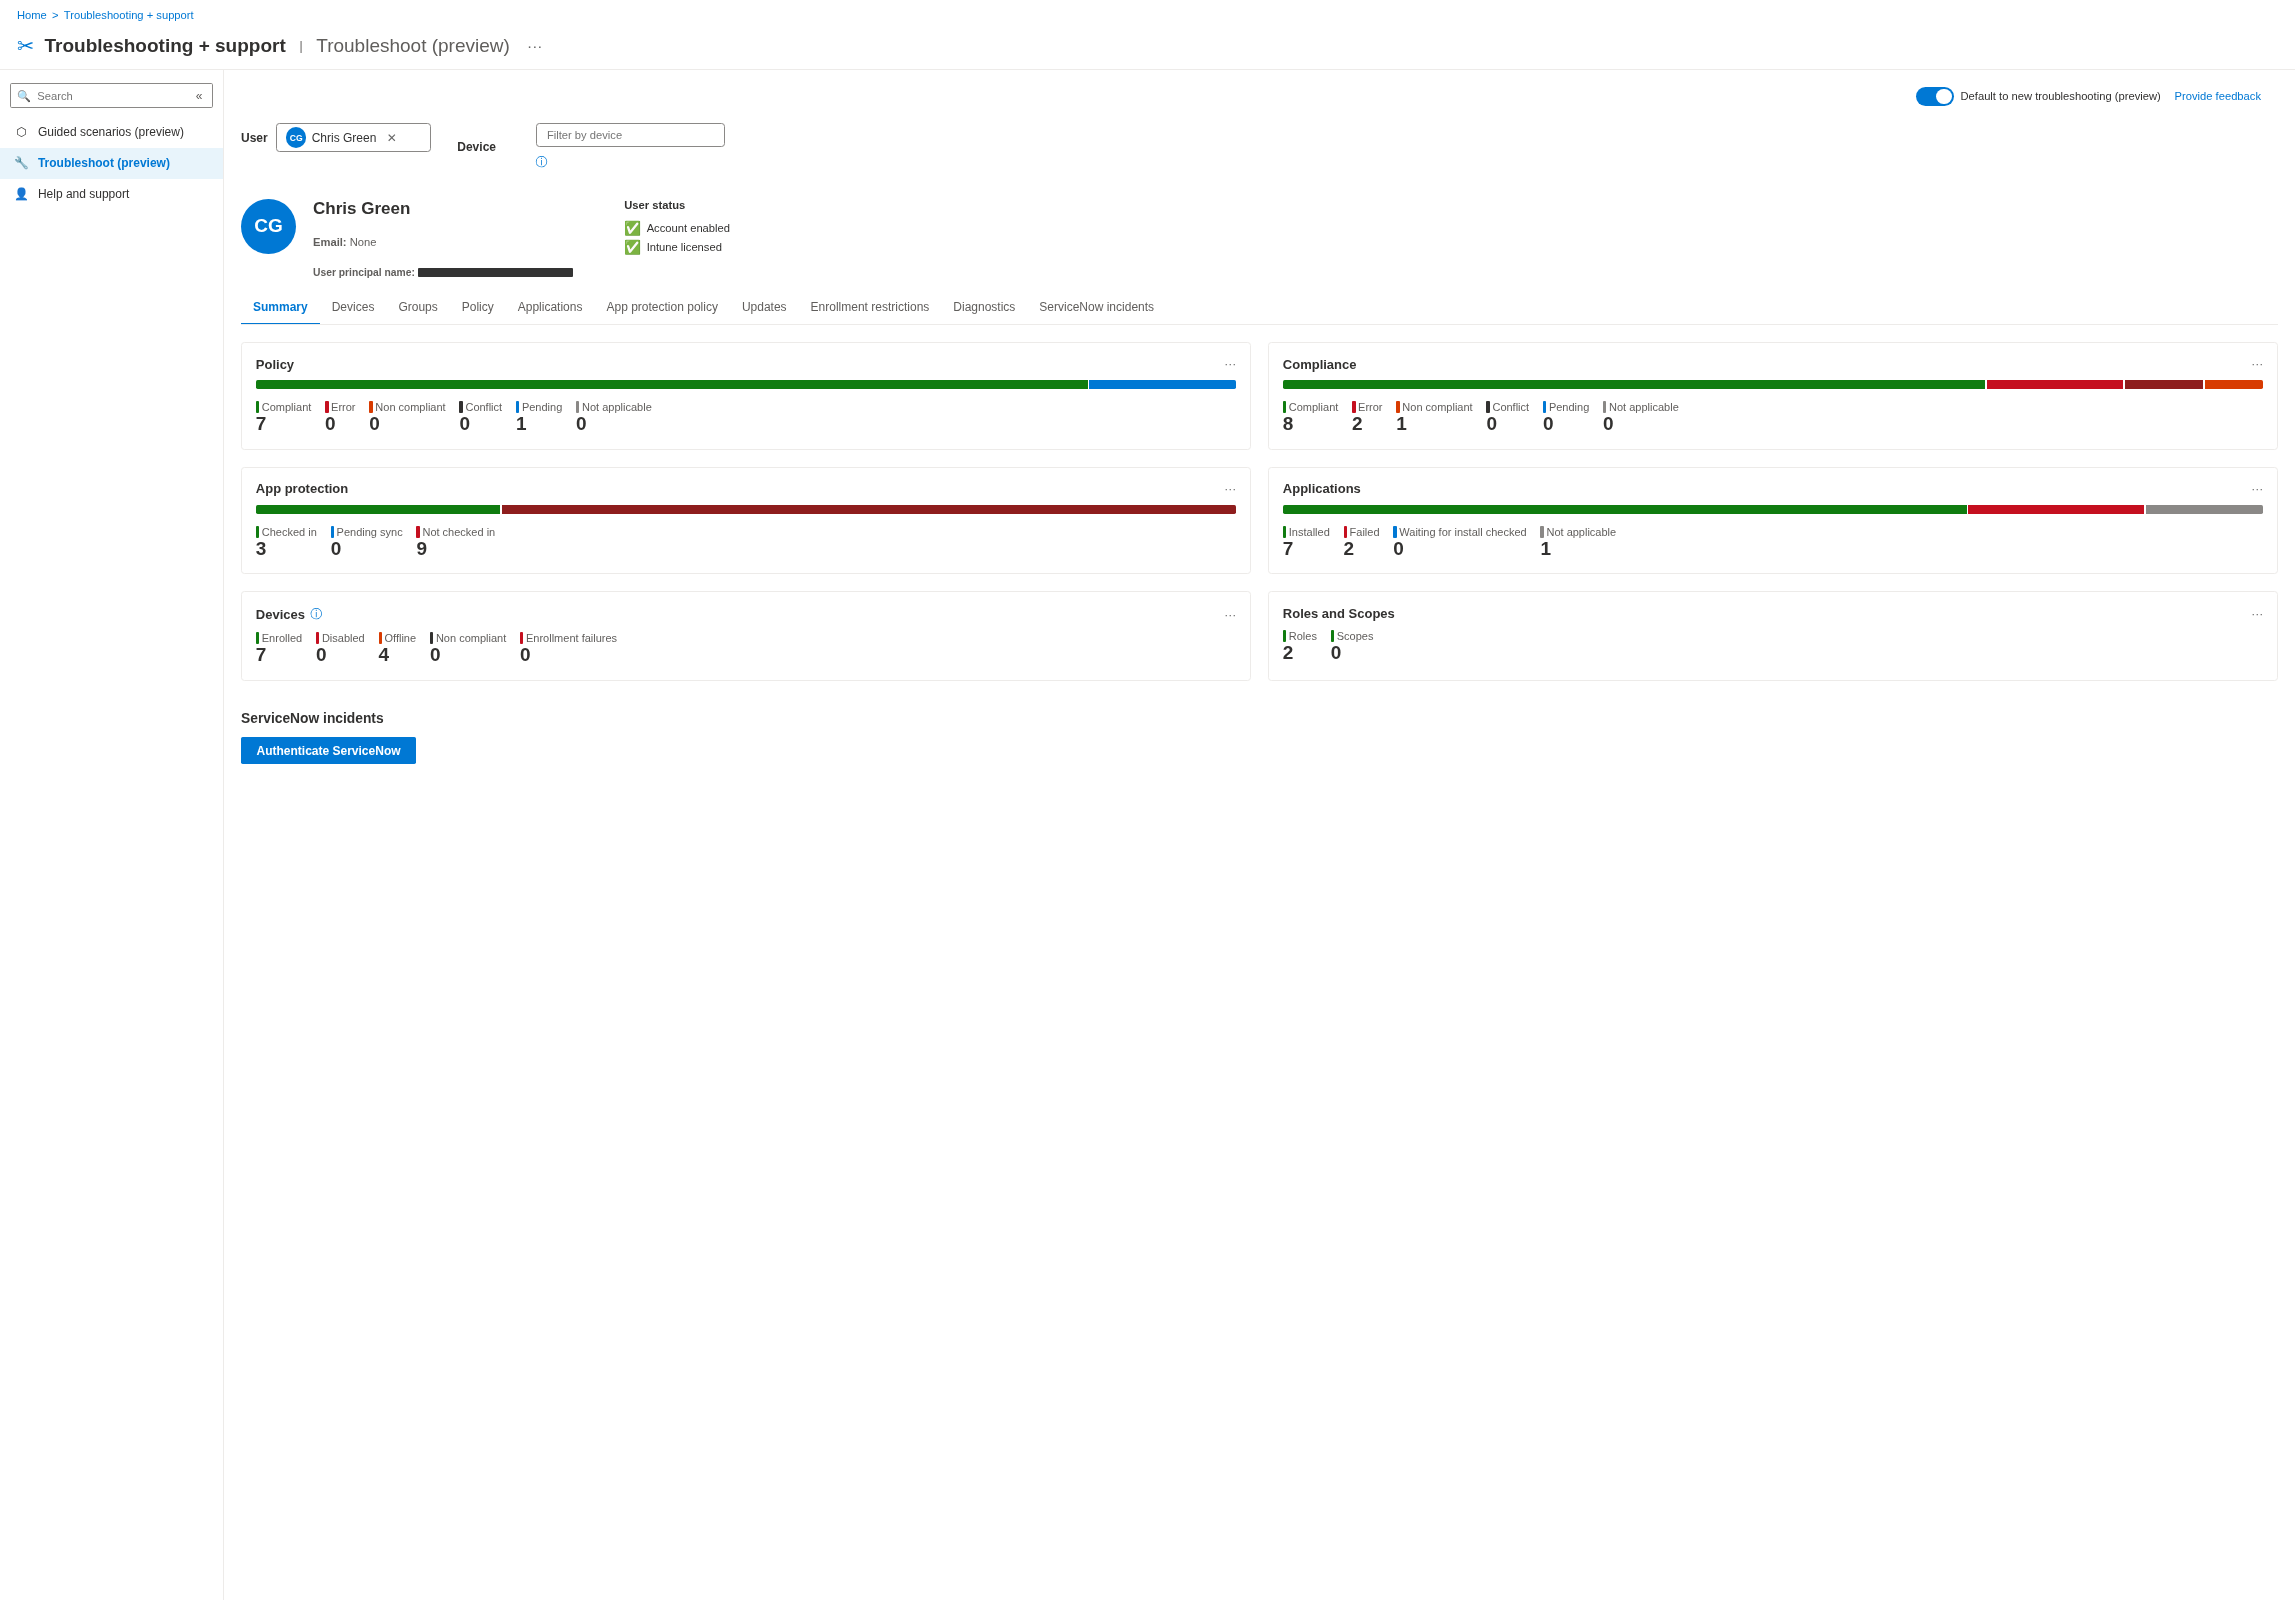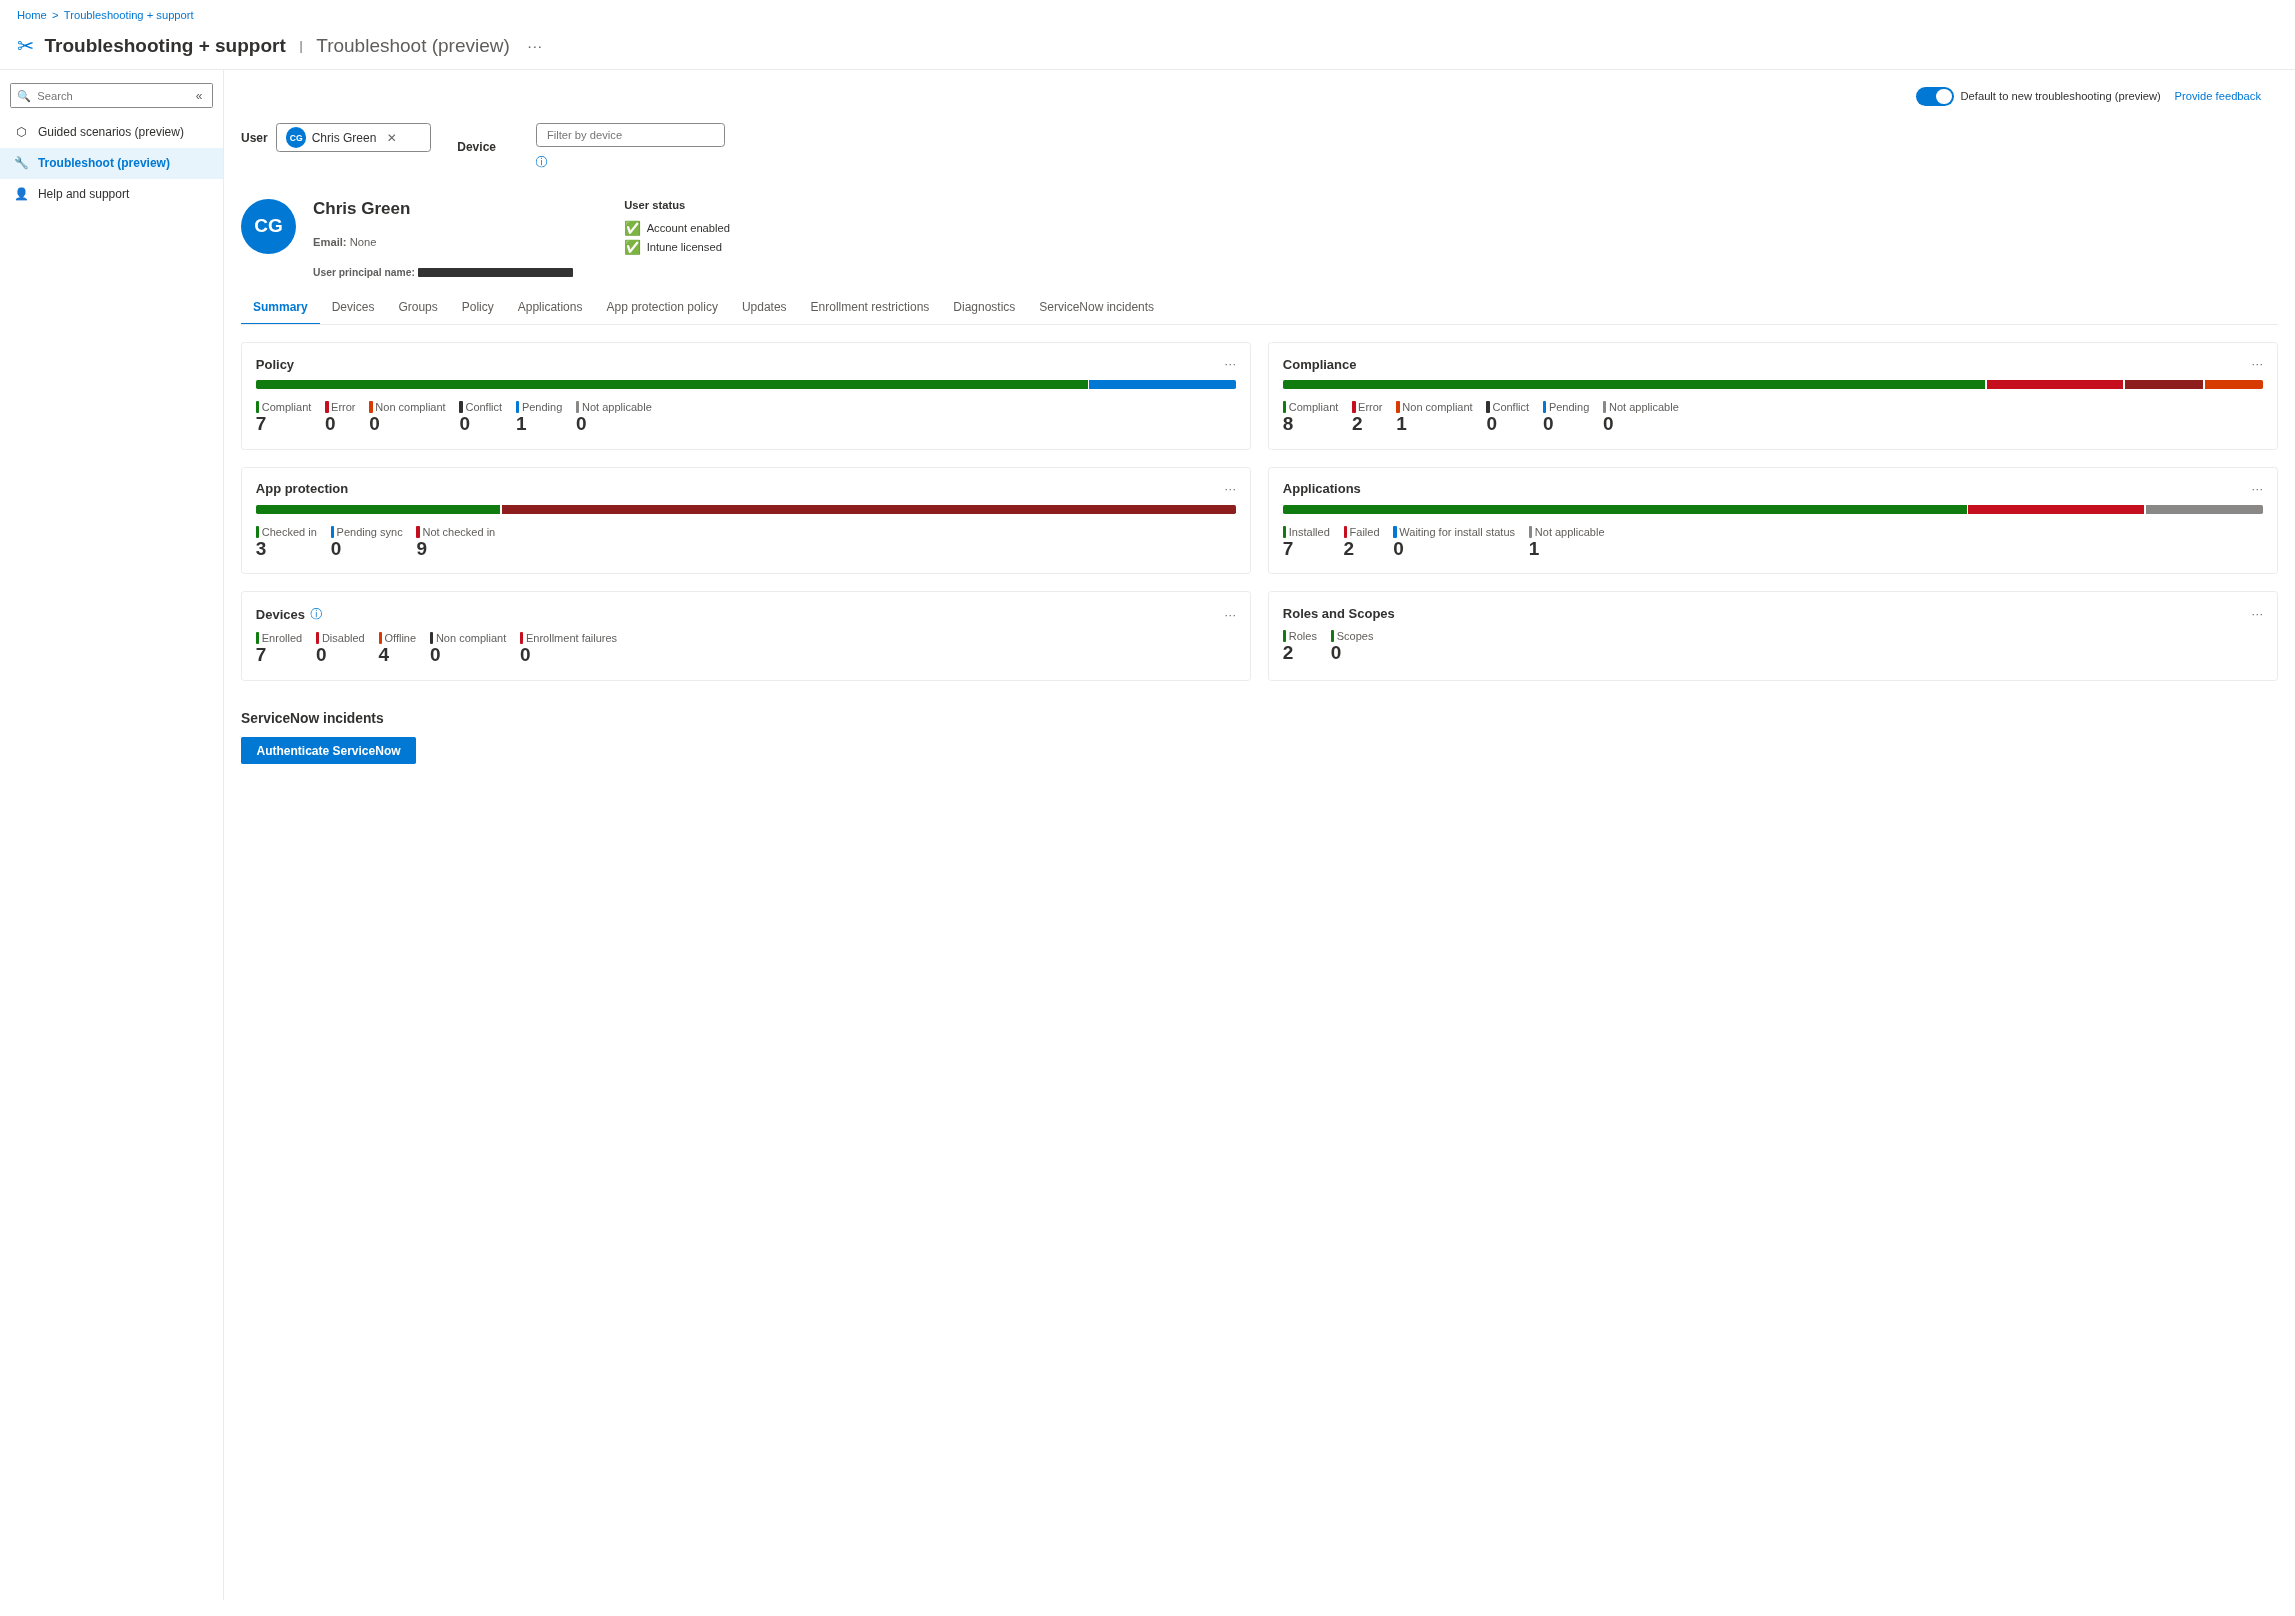--- a/index.html
+++ b/index.html
@@ -322,21 +322,21 @@
         <div class="stats-row">
           <div class="stat-item">
             <span class="stat-label green">Installed</span>
             <span class="stat-value">7</span>
           </div>
           <div class="stat-item">
             <span class="stat-label red">Failed</span>
             <span class="stat-value">2</span>
           </div>
           <div class="stat-item">
-            <span class="stat-label blue">Waiting for install status</span>
+            <span class="stat-label blue">Waiting for install checked</span>
             <span class="stat-value">0</span>
           </div>
           <div class="stat-item">
             <span class="stat-label gray">Not applicable</span>
             <span class="stat-value">1</span>
           </div>
         </div>
       </div>
 
       <div class="card">

